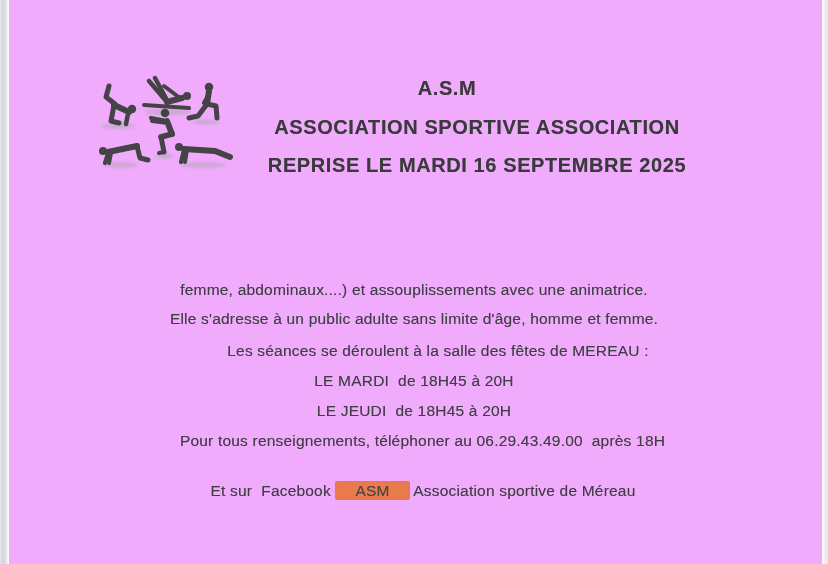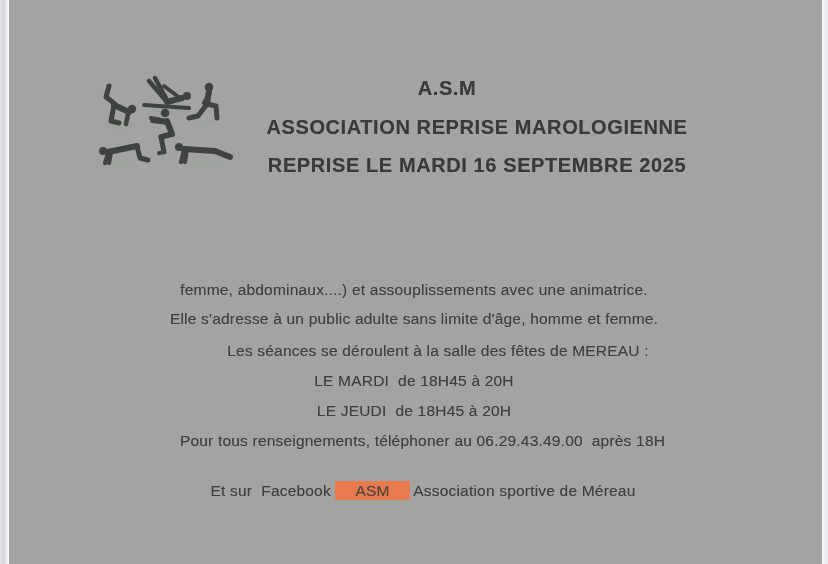--- a/index.html
+++ b/index.html
@@ -5,21 +5,21 @@
   html,body{margin:0;padding:0;}
   body{
     width:828px;height:564px;
     background:#ffffff;
     font-family:"Liberation Sans", sans-serif;
     position:relative;
     overflow:hidden;
   }
   .page{
     position:absolute;inset:0;
-    background:#a3a3a3;
+    background:#f0abfc;
   }
   
   .edge-left{
     position:absolute;left:0;top:0;bottom:0;width:9px;
     background:linear-gradient(to right,#e9eaee 0px,#d8d9de 2px,#d9dadf 5px,#eeeff2 7px,#ffffff 9px);
   }
   .edge-right{
     position:absolute;right:0;top:0;bottom:0;width:6px;
     background:linear-gradient(to left,#e7e8ee 0px,#edeef3 3px,#ffffff 6px);
   }
@@ -124,21 +124,21 @@
         <circle cx="94" cy="76" r="4" fill="#363b37" stroke="none"></circle>
         <path d="M99,79 L96,91" stroke-width="4.2"></path>
         <path d="M102,79 L100,91" stroke-width="4"></path>
         <path d="M99,78 L130,80 L145,86" stroke-width="6"></path>
       </g>
     </g>
   </svg>
 
   <div class="titles">
     <div class="title-line t-asm">A.S.M</div>
-    <div class="title-line t-assoc">ASSOCIATION REPRISE MAROLOGIENNE</div>
+    <div class="title-line t-assoc">ASSOCIATION SPORTIVE ASSOCIATION</div>
     <div class="title-line t-reprise">REPRISE LE MARDI 16 SEPTEMBRE 2025</div>
   </div>
 
   <div class="body-line b2">femme, abdominaux....) et assouplissements avec une animatrice.</div>
   <div class="body-line b3">Elle s'adresse à un public adulte sans limite d'âge, homme et femme.</div>
   <div class="body-line b4">Les séances se déroulent à la salle des fêtes de MEREAU :</div>
   <div class="body-line b5">LE MARDI  de 18H45 à 20H</div>
   <div class="body-line b6">LE JEUDI  de 18H45 à 20H</div>
   <div class="body-line b7">Pour tous renseignements, téléphoner au 06.29.43.49.00  après 18H</div>
   <div class="body-line b8">

